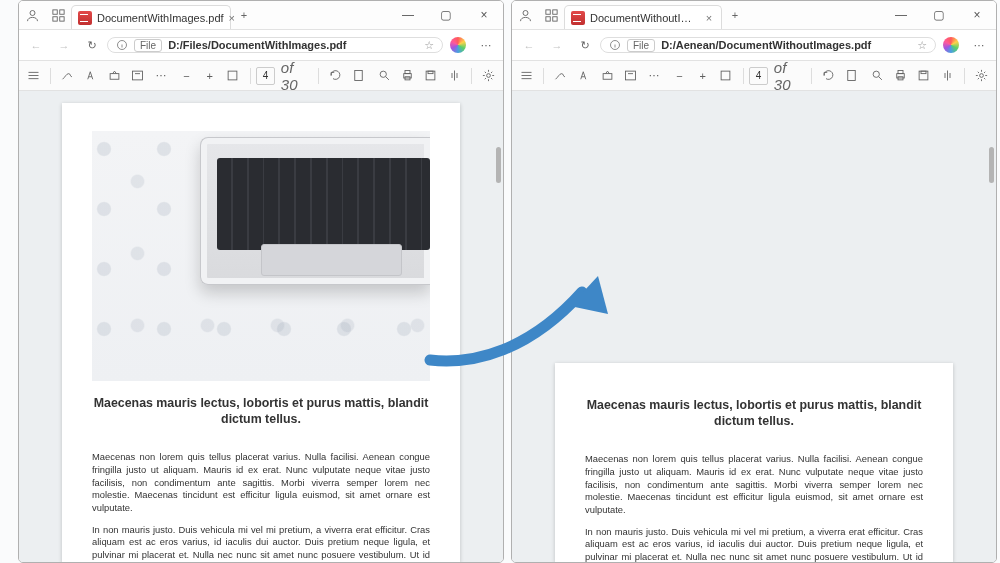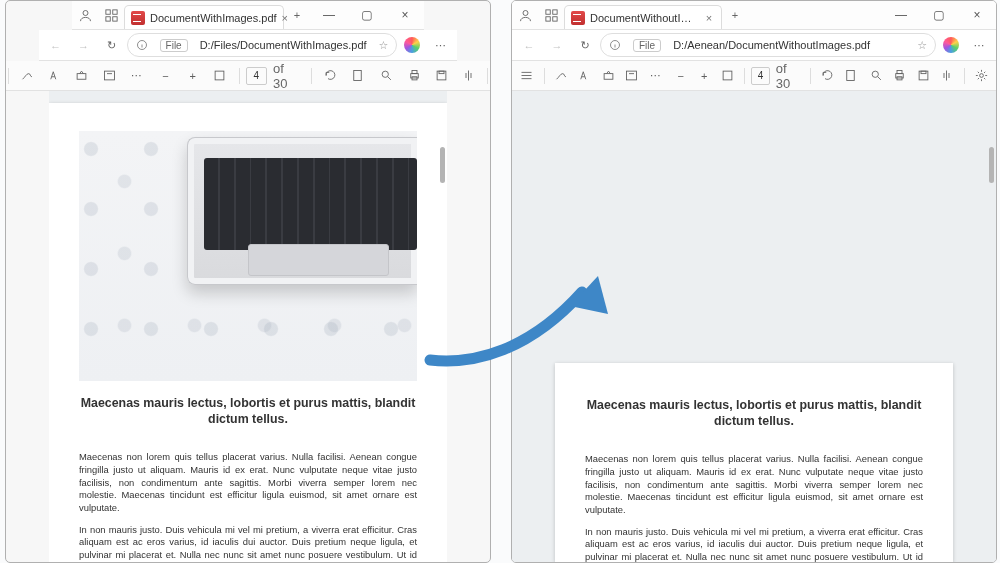--- a/index.html
+++ b/index.html
@@ -13,21 +13,21 @@
     overflow: hidden;
   }
   .window {
     width: 486px; height: 563px;
     position: absolute; top: 0;
     background: #f7f7f7;
     border: 1px solid #b0b0b0; border-radius: 5px;
     overflow: hidden;
     display: flex; flex-direction: column;
   }
-  .window.left { left: 5px; align-items: center; }
+  .window.left { left: 18px; }
   .window.right { right: 3px; }
   .titlebar {
     height: 29px;
     display: flex; align-items: center;
     background: #fdfdfd;
     border-bottom: 1px solid #e2e2e2;
   }
   .titlebar .profile {
     width: 26px; height: 100%;
     display: flex; align-items: center; justify-content: center;
@@ -66,52 +66,52 @@
     background: #fff; border-bottom: 1px solid #e2e2e2;
     padding: 0 4px; gap: 2px;
   }
   .iconbtn {
     width: 26px; height: 26px;
     display: flex; align-items: center; justify-content: center;
     color: #5f5f5f; border-radius: 3px;
   }
   .iconbtn.half { opacity: .4; }
   .urlbox {
-    flex: 1; height: 24px;
+    flex: 1; height: 16px;
     border: 1px solid #dedede; border-radius: 12px;
-    display: flex; align-items: center; gap: 12px;
+    display: flex; align-items: center; gap: 6px;
     padding: 0 8px;
     font-size: 11px; color: #6a6a6a;
   }
   .urlbox .file-pill {
     border: 1px solid #ccc; border-radius: 3px;
     padding: 0 5px; font-size: 10px; color: #666;
   }
-  .urlbox .path { color: #333; }
+  .urlbox .path { color: #333; font-weight: bold; }
   .urlbox .star { margin-left: auto; color: #999; }
   .extbtn {
     width: 26px; height: 26px; display:flex;align-items:center;justify-content:center;
   }
   .colorful {
     width: 16px; height: 16px; border-radius: 50%;
     background: conic-gradient(#ff5a5a,#ffd24a,#5ad06a,#4a9fe0,#a256e0,#ff5a9a,#ff5a5a);
   }
   .pdfbar {
     height: 30px; display: flex; align-items: center;
     background: #fbfbfb; border-bottom: 1px solid #e2e2e2;
     padding: 0 4px; gap: 2px;
   }
   .pdfbar .sep { width: 1px; height: 16px; background: #ddd; margin: 0 4px; }
   .pdfbar .spacer { flex: 1; }
   .pgnum {
     width: 22px; height: 18px;
     border: 1px solid #ccc; border-radius: 2px;
     text-align: center; font-size: 10px; line-height: 16px;
   }
-  .pgof { font-size: 13px; color: #666; padding: 0 4px; }
+  .pgof { font-size: 15px; color: #666; padding: 0 4px; font-style: italic; }
   .viewport {
     flex: 1; background: #eceff1;
     display: flex; justify-content: center;
     overflow: hidden; position: relative;
     padding-top: 12px;
   }
   .scroller {
     position: absolute; right: 2px; top: 56px;
     width: 5px; height: 36px;
     background: #b4b4b4; border-radius: 3px;

